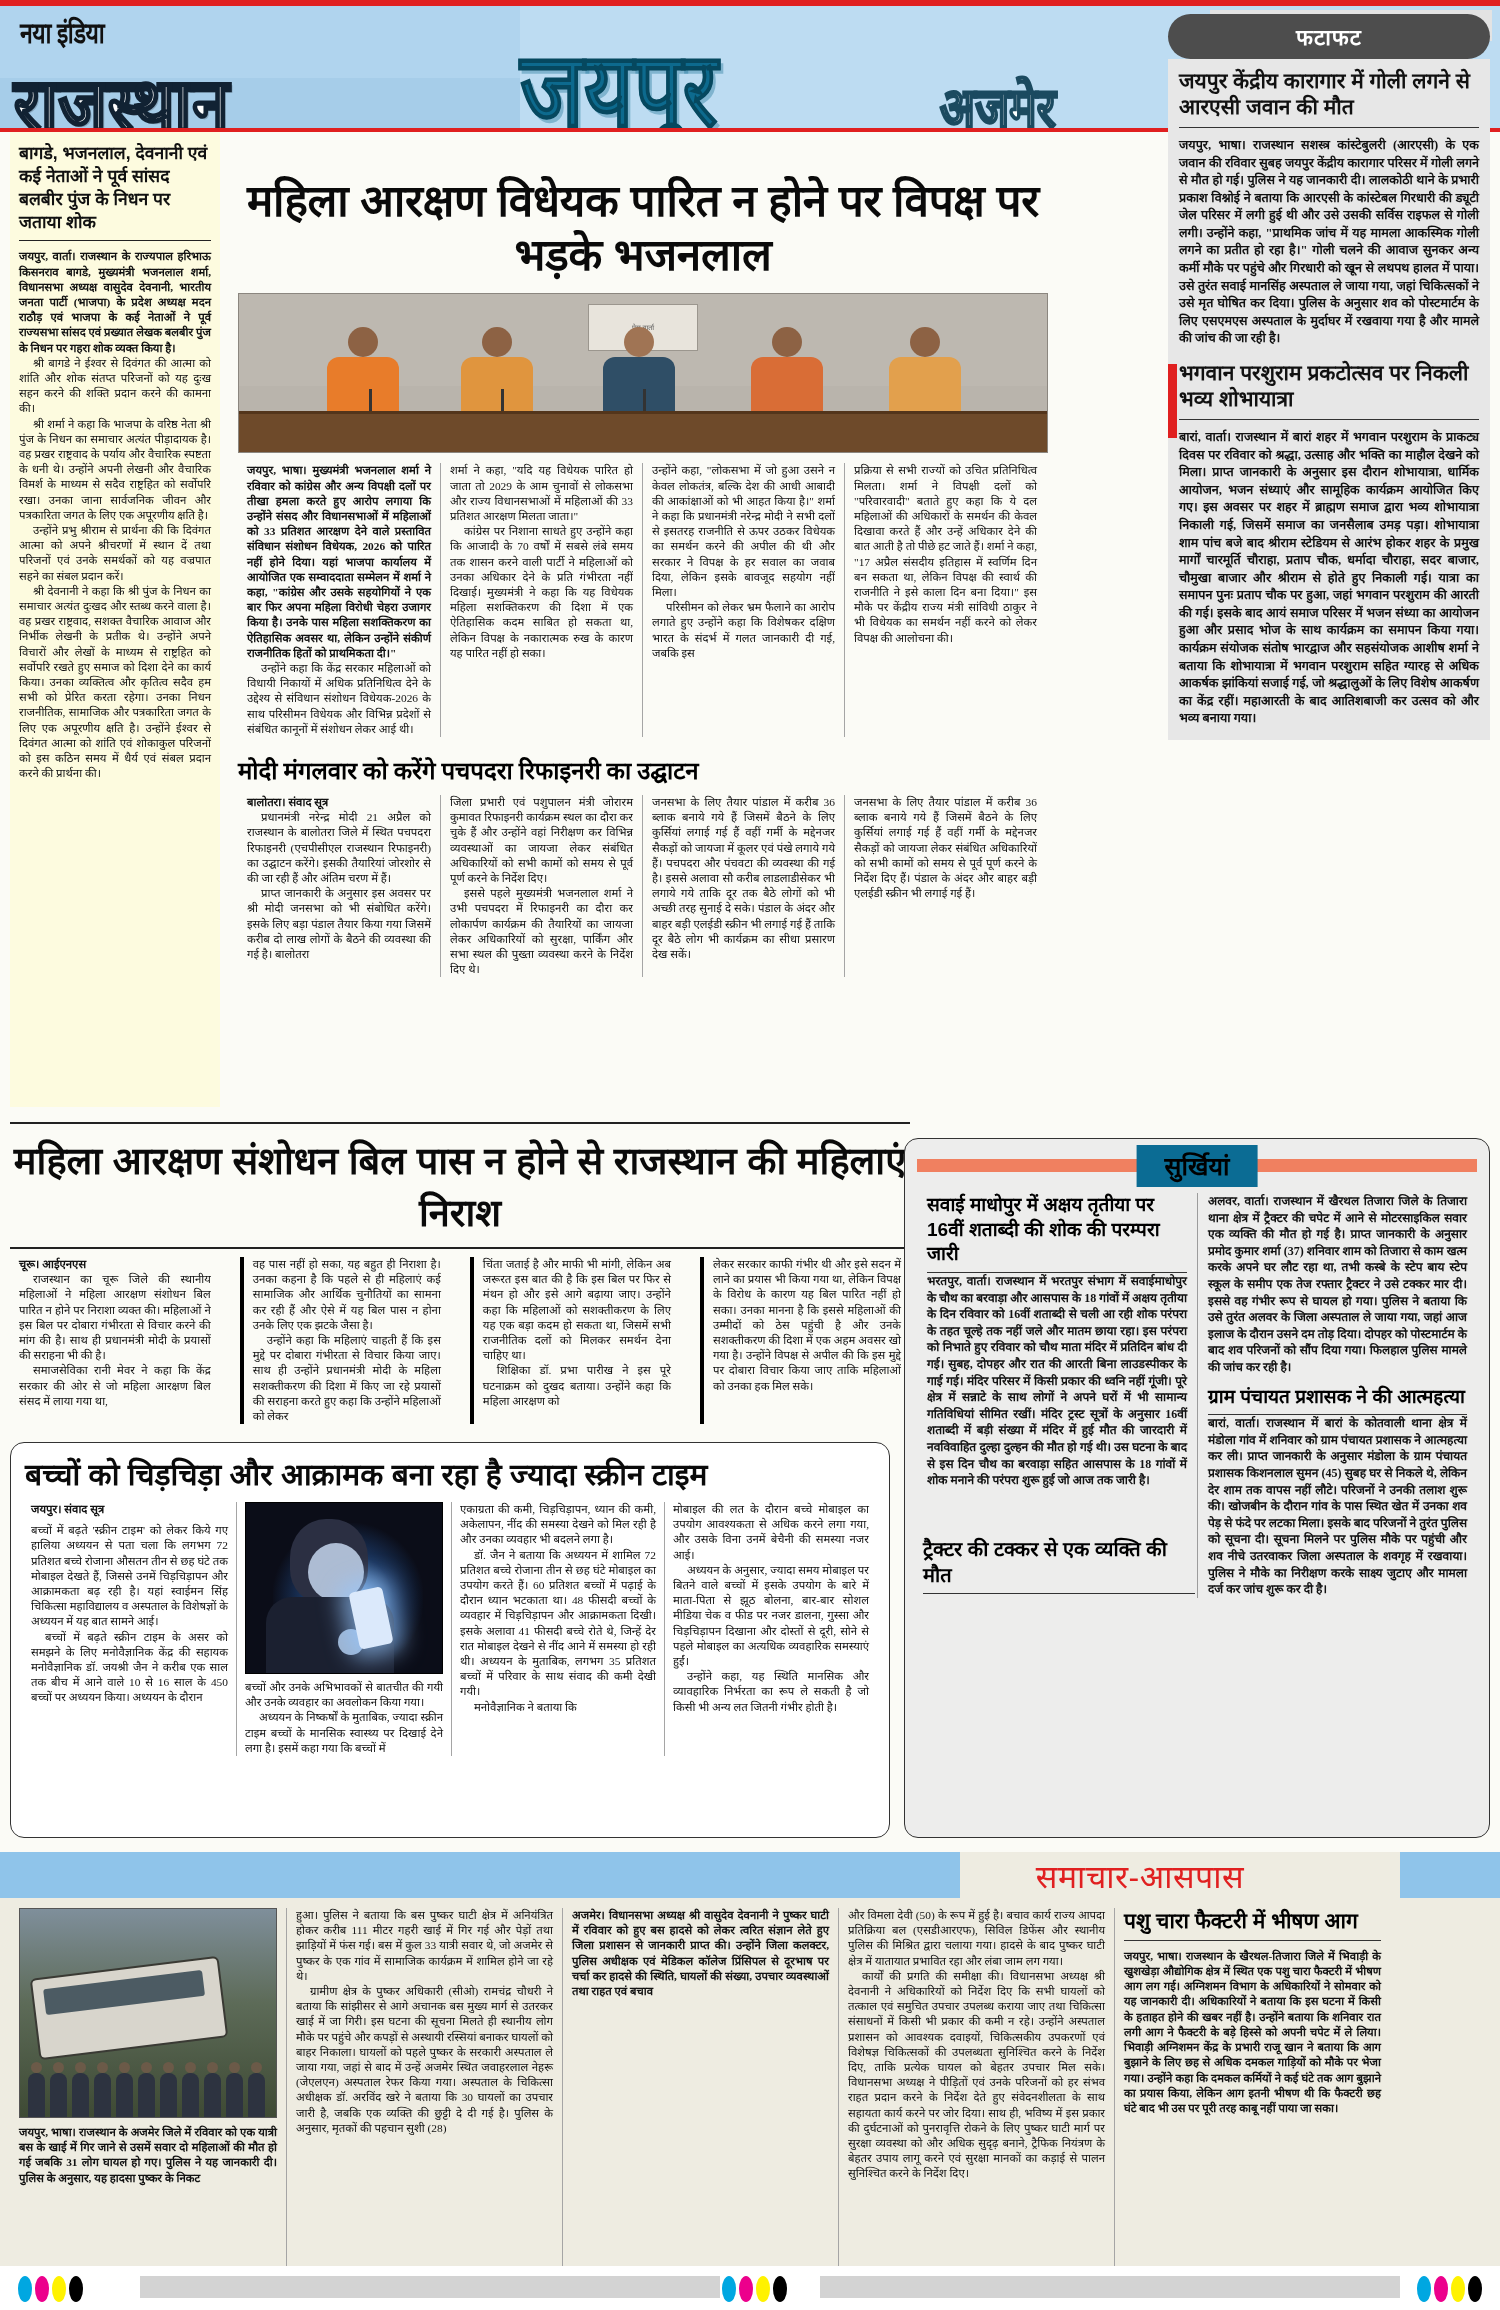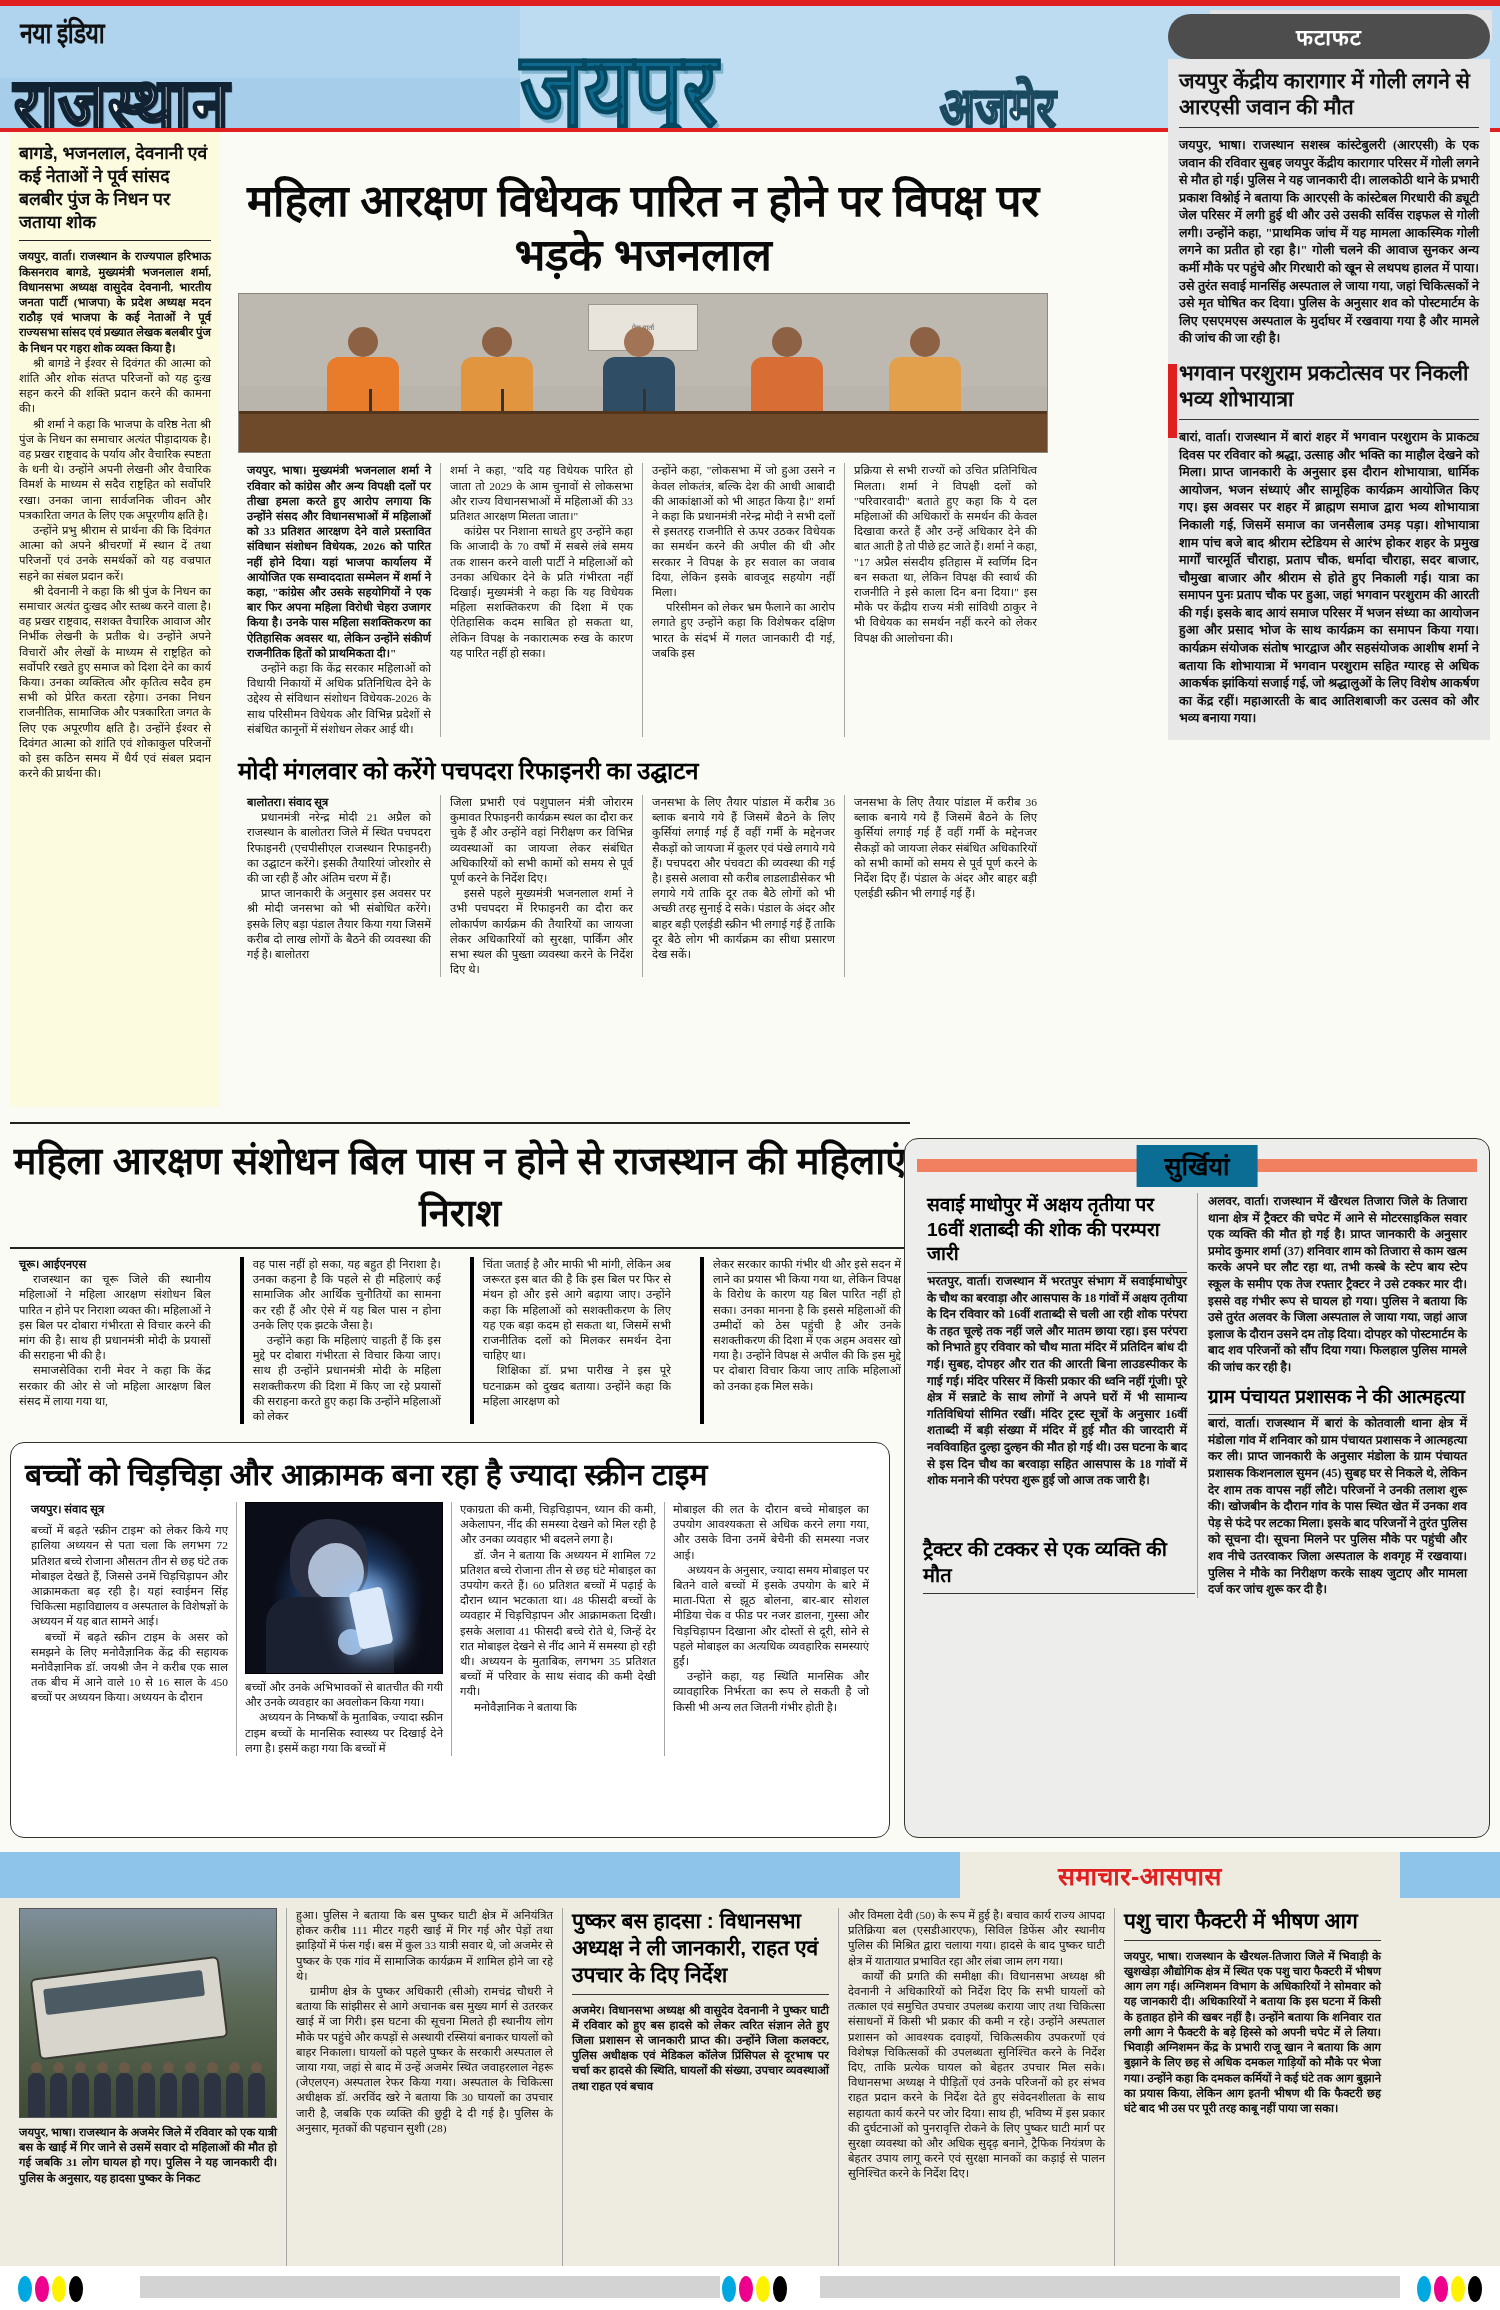--- a/index.html
+++ b/index.html
@@ -271,22 +271,22 @@
   .kid-hand { position:absolute; left:92px; bottom:18px; width:26px; height:26px; border-radius:50%; background:#9db3cf; }
 
   
   .sa-band { position:relative; height:46px; }
   .sa-blue-l { position:absolute; left:0; top:0; width:960px; height:46px; background:#8fc4ea; }
   .sa-blue-r { position:absolute; right:0; top:0; width:100px; height:46px; background:#8fc4ea; }
   .sa-cream { position:absolute; left:960px; right:100px; top:0; height:46px; background:#eeece1; }
   .sa-title {
     position:absolute; left:960px; top:0; width:360px; height:46px;
     display:flex; align-items:center; justify-content:center;
-    font-family:"Liberation Sans", sans-serif; font-weight:bold;
-    font-size:25px; color:#e02020; letter-spacing:0.5px;
+    font-family:"Liberation Sans", sans-serif; font-weight:normal;
+    font-size:32px; color:#e02020; letter-spacing:0.5px;
   }
 
   .bottom-sec { background:#eeece1; padding:10px 10px 8px 10px; display:flex; }
   .bottom-sec .c { padding:0 9px; }
   .bottom-sec .c + .c { border-left:1px solid #a5a5a5; }
   .bottom-sec h4 {
     font-family:"Liberation Sans", sans-serif;
     font-size:21px; font-weight:bold; line-height:1.28;
     border-bottom:1.5px solid #333; padding-bottom:5px; margin-bottom:8px;
   }
@@ -565,21 +565,20 @@
       </div>
 
       <div class="c" style="width:276px;">
         <div class="bd">
           <p class="first">हुआ। पुलिस ने बताया कि बस पुष्कर घाटी क्षेत्र में अनियंत्रित होकर करीब 111 मीटर गहरी खाई में गिर गई और पेड़ों तथा झाड़ियों में फंस गई। बस में कुल 33 यात्री सवार थे, जो अजमेर से पुष्कर के एक गांव में सामाजिक कार्यक्रम में शामिल होने जा रहे थे।</p>
           <p>ग्रामीण क्षेत्र के पुष्कर अधिकारी (सीओ) रामचंद्र चौधरी ने बताया कि सांझीसर से आगे अचानक बस मुख्य मार्ग से उतरकर खाई में जा गिरी। इस घटना की सूचना मिलते ही स्थानीय लोग मौके पर पहुंचे और कपड़ों से अस्थायी रस्सियां बनाकर घायलों को बाहर निकाला। घायलों को पहले पुष्कर के सरकारी अस्पताल ले जाया गया, जहां से बाद में उन्हें अजमेर स्थित जवाहरलाल नेहरू (जेएलएन) अस्पताल रेफर किया गया। अस्पताल के चिकित्सा अधीक्षक डॉ. अरविंद खरे ने बताया कि 30 घायलों का उपचार जारी है, जबकि एक व्यक्ति की छुट्टी दे दी गई है। पुलिस के अनुसार, मृतकों की पहचान सुशी (28)</p>
         </div>
       </div>
 
       <div class="c" style="width:276px;">
-        <h4>पुष्कर बस हादसा : विधानसभा अध्यक्ष ने ली जानकारी, राहत एवं उपचार के दिए निर्देश</h4>
         <div class="bd">
           <p class="first lead">अजमेर। विधानसभा अध्यक्ष श्री वासुदेव देवनानी ने पुष्कर घाटी में रविवार को हुए बस हादसे को लेकर त्वरित संज्ञान लेते हुए जिला प्रशासन से जानकारी प्राप्त की। उन्होंने जिला कलक्टर, पुलिस अधीक्षक एवं मेडिकल कॉलेज प्रिंसिपल से दूरभाष पर चर्चा कर हादसे की स्थिति, घायलों की संख्या, उपचार व्यवस्थाओं तथा राहत एवं बचाव</p>
         </div>
       </div>
 
       <div class="c" style="width:276px;">
         <div class="bd">
           <p class="first">और विमला देवी (50) के रूप में हुई है। बचाव कार्य राज्य आपदा प्रतिक्रिया बल (एसडीआरएफ), सिविल डिफेंस और स्थानीय पुलिस की मिश्रित द्वारा चलाया गया। हादसे के बाद पुष्कर घाटी क्षेत्र में यातायात प्रभावित रहा और लंबा जाम लग गया।</p>
           <p>कार्यों की प्रगति की समीक्षा की। विधानसभा अध्यक्ष श्री देवनानी ने अधिकारियों को निर्देश दिए कि सभी घायलों को तत्काल एवं समुचित उपचार उपलब्ध कराया जाए तथा चिकित्सा संसाधनों में किसी भी प्रकार की कमी न रहे। उन्होंने अस्पताल प्रशासन को आवश्यक दवाइयों, चिकित्सकीय उपकरणों एवं विशेषज्ञ चिकित्सकों की उपलब्धता सुनिश्चित करने के निर्देश दिए, ताकि प्रत्येक घायल को बेहतर उपचार मिल सके। विधानसभा अध्यक्ष ने पीड़ितों एवं उनके परिजनों को हर संभव राहत प्रदान करने के निर्देश देते हुए संवेदनशीलता के साथ सहायता कार्य करने पर जोर दिया। साथ ही, भविष्य में इस प्रकार की दुर्घटनाओं को पुनरावृत्ति रोकने के लिए पुष्कर घाटी मार्ग पर सुरक्षा व्यवस्था को और अधिक सुदृढ़ बनाने, ट्रैफिक नियंत्रण के बेहतर उपाय लागू करने एवं सुरक्षा मानकों का कड़ाई से पालन सुनिश्चित करने के निर्देश दिए।</p>
         </div>

